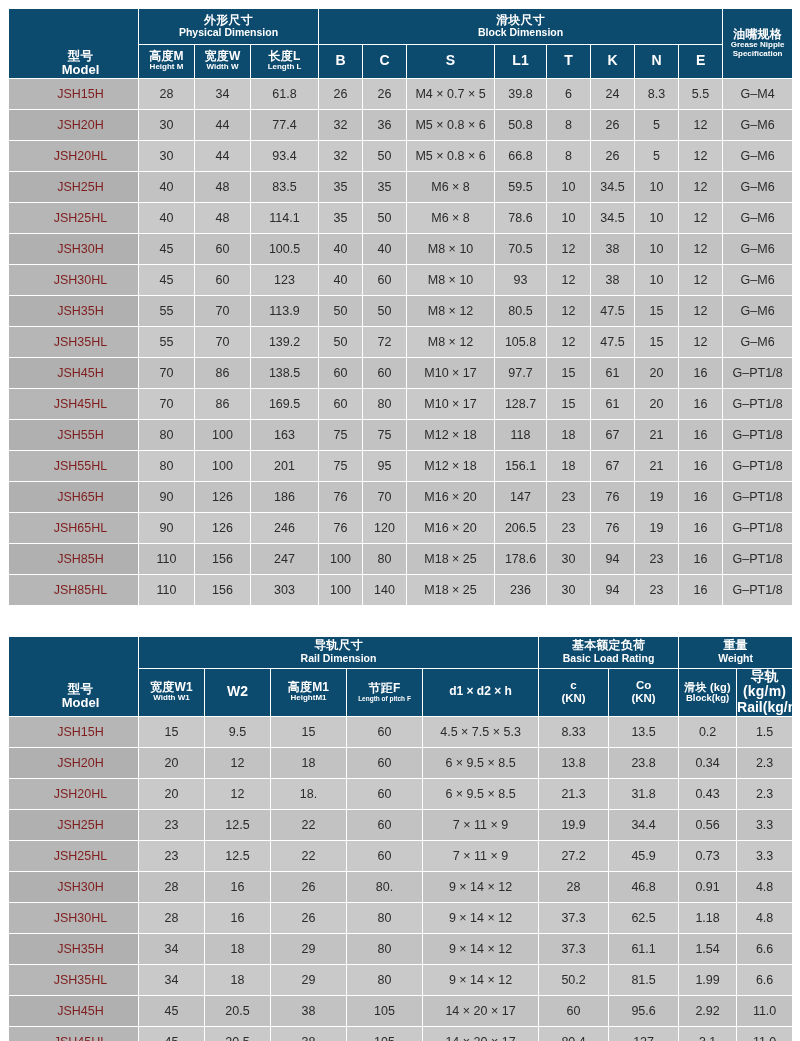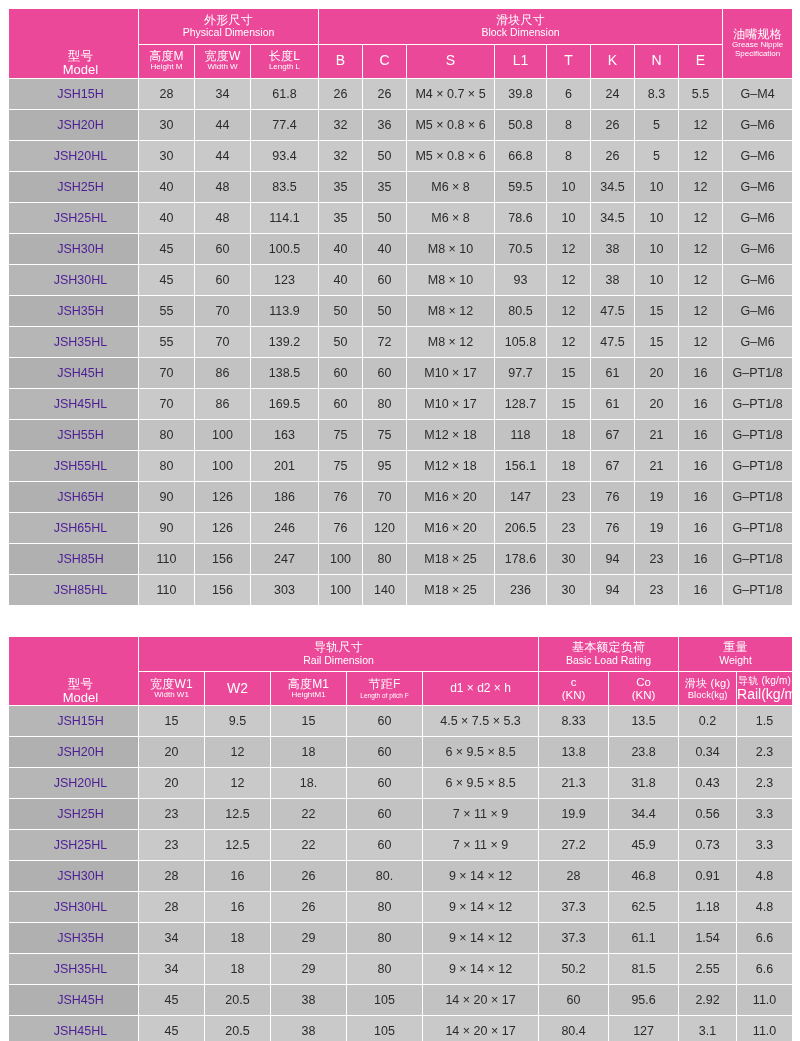--- a/index.html
+++ b/index.html
@@ -18,23 +18,23 @@
     table-layout: fixed;
   }
   table.spec td, table.spec th {
     border: 1px solid #ffffff;
     text-align: center;
     vertical-align: middle;
     padding: 0;
   }
   
   .hd {
-    background: #ec4899;
+    background: #0c4a6e;
     color: #ffffff;
-    font-weight: normal;
+    font-weight: bold;
     line-height: 1.12;
   }
   .hd-group { height: 32px; }
   .hd-sub   { height: 30px; }
 
   .cn { font-size: 12px; letter-spacing: .2px; display: block; }
   .en { font-size: 10.5px; display: block; }
   .en-sm { font-size: 8px; display: block; }
   .big { font-size: 14px; display: block; }
 
@@ -48,21 +48,21 @@
     font-size: 12.5px;
     color: #2b2b2b;
     background: #c9c9c9;
   }
   tbody tr:nth-child(even) td { background: #c2c2c2; }
   td.model {
     background: #b6b6b6 !important;
     text-align: left;
     padding-left: 14px !important;
     font-size: 12.5px;
-    color: #4c1d95;
+    color: #7f1d1d;
     margin-top: 20px;
   }
   tbody tr:nth-child(even) td.model { background: #b0b0b0 !important; }
 
   .tbl-gap { height: 30px; }
 </style>
 </head>
 <body>
 
 <div class="page">
@@ -459,21 +459,21 @@
         </th>
         <th class="hd hd-sub">
           <span class="en" style="font-size:11.5px">Co</span>
           <span class="en" style="font-size:11.5px">(KN)</span>
         </th>
         <th class="hd hd-sub">
           <span class="cn" style="font-size:11px">滑块 (kg)</span>
           <span class="en-sm" style="font-size:9.5px">Block(kg)</span>
         </th>
         <th class="hd hd-sub">
-          <span class="cn" style="font-size:10px">导轨 (kg/m)</span>
+          <span class="cn" style="font-size:14px">导轨 (kg/m)</span>
           <span class="en-sm" style="font-size:14px">Rail(kg/m)</span>
         </th>
       </tr>
     </thead>
     <tbody id="t2-body">
         <tr>
           <td class="model">JSH15H</td>
           <td>15</td>
           <td>9.5</td>
           <td>15</td>
@@ -570,21 +570,21 @@
         </tr>
         <tr>
           <td class="model">JSH35HL</td>
           <td>34</td>
           <td>18</td>
           <td>29</td>
           <td>80</td>
           <td>9 × 14 × 12</td>
           <td>50.2</td>
           <td>81.5</td>
-          <td>2.55</td>
+          <td>1.99</td>
           <td>6.6</td>
         </tr>
         <tr>
           <td class="model">JSH45H</td>
           <td>45</td>
           <td>20.5</td>
           <td>38</td>
           <td>105</td>
           <td>14 × 20 × 17</td>
           <td>60</td>

